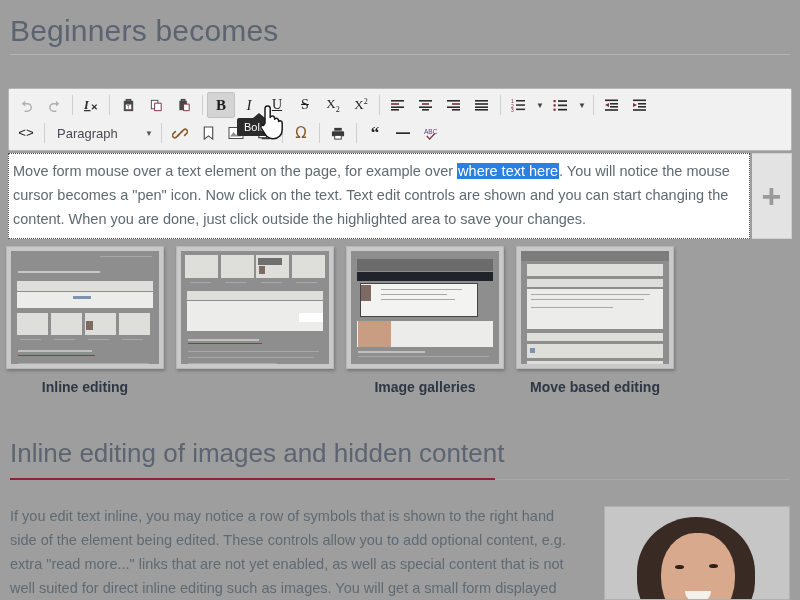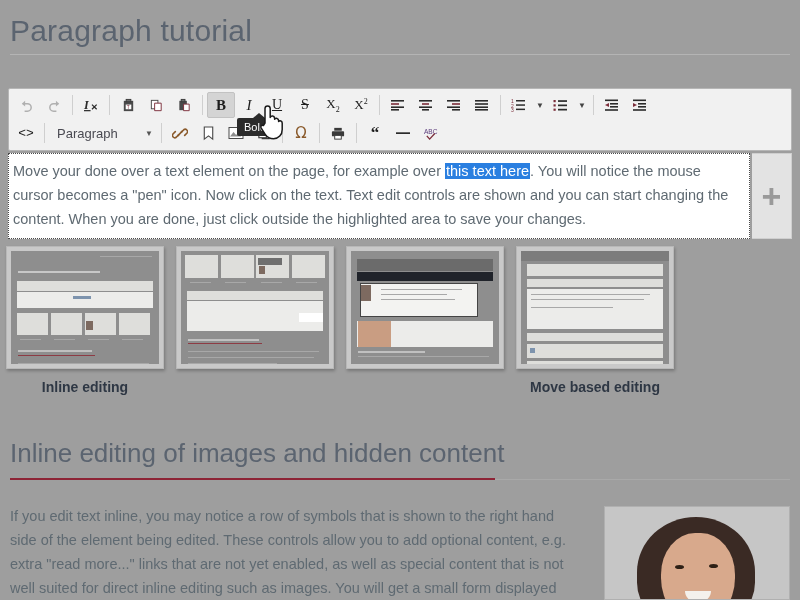--- a/index.html
+++ b/index.html
@@ -256,21 +256,21 @@
     position:absolute; left: 80px; top: 84px;
     width: 26px; height: 11px;
     background: #f4f1ec;
     border-radius: 0 0 13px 13px;
   }
 </style>
 </head>
 <body>
 
 <div>
-  <div class="page-title">Paragraph tutorial</div>
+  <div class="page-title">Beginners becomes</div>
   <div class="title-rule"></div>
 </div>
 
 <div class="editor-zone">
 
   <div class="toolbar">
 
     <div class="tb-row">
       <div class="tb-btn disabled">
         <svg width="15" height="15" viewBox="0 0 16 16">
@@ -498,21 +498,21 @@
 
     <div class="hand-cursor">
       <svg width="30" height="40" viewBox="0 0 30 40">
         <path d="M8 22V7.5a2.6 2.6 0 0 1 5.2 0V16.5a2.3 2.3 0 0 1 4.4.6v1.2a2.2 2.2 0 0 1 4 1.1v1.1a2.1 2.1 0 0 1 3.6 1.4v6.5c0 5.5-3.6 9.3-8.6 9.3-4.3 0-6.4-1.3-8.4-4.4l-4.1-6.4c-.9-1.5.7-3.4 2.3-2.4z" fill="#ffffff" stroke="#1a1a1a" stroke-width="1.5" stroke-linejoin="round"></path>
       </svg>
     </div>
   </div>
 
   <div class="editable-wrap">
     <div class="editable">
-      <span>Move your done over a text element on the page, for example over </span><span class="hl">this text here</span><span>. You will notice the mouse cursor becomes a "pen" icon. Now click on the text. Text edit controls are shown and you can start changing the content. When you are done, just click outside the highlighted area to save your changes.</span>
+      <span>Move form mouse over a text element on the page, for example over </span><span class="hl">where text here</span><span>. You will notice the mouse cursor becomes a "pen" icon. Now click on the text. Text edit controls are shown and you can start changing the content. When you are done, just click outside the highlighted area to save your changes.</span>
     </div>
     <div class="plus-rail">
       <span class="plus">+</span>
     </div>
   </div>
 </div>
 
 <div class="gallery">
 
   <div class="thumb-cell">
@@ -575,20 +575,21 @@
         <div class="m-line" style="left:20%;top:38px;width:55%"></div>
         <div class="m-line" style="left:20%;top:43px;width:45%"></div>
         <div class="m-line" style="left:20%;top:48px;width:50%"></div>
         <div class="m-white" style="left:4%;top:70px;width:92%;height:26px;background:#ececea"></div>
         <div class="m-face" style="left:5%;top:70px;width:33px;height:26px;background:#c99d82"></div>
         <div class="m-line" style="left:5%;top:100px;width:45%;height:2px;background:#c0c0c0"></div>
 
         <div class="m-line" style="left:5%;top:105px;width:88%"></div>
       </div>
     </div>
+    <div class="thumb-caption">Image galleries</div>
   </div>
 
   <div class="thumb-cell">
     <div class="thumb-frame">
       <div class="thumb-inner">
         <div class="m-dark" style="left:0;top:0;width:100%;height:10px;background:#7c7c7c"></div>
         <div class="m-white" style="left:4%;top:13px;width:92%;height:12px"></div>
         <div class="m-white" style="left:4%;top:28px;width:92%;height:8px"></div>
         <div class="m-white" style="left:4%;top:38px;width:92%;height:40px;background:#ececea"></div>
         <div class="m-line" style="left:7%;top:43px;width:80%"></div>

